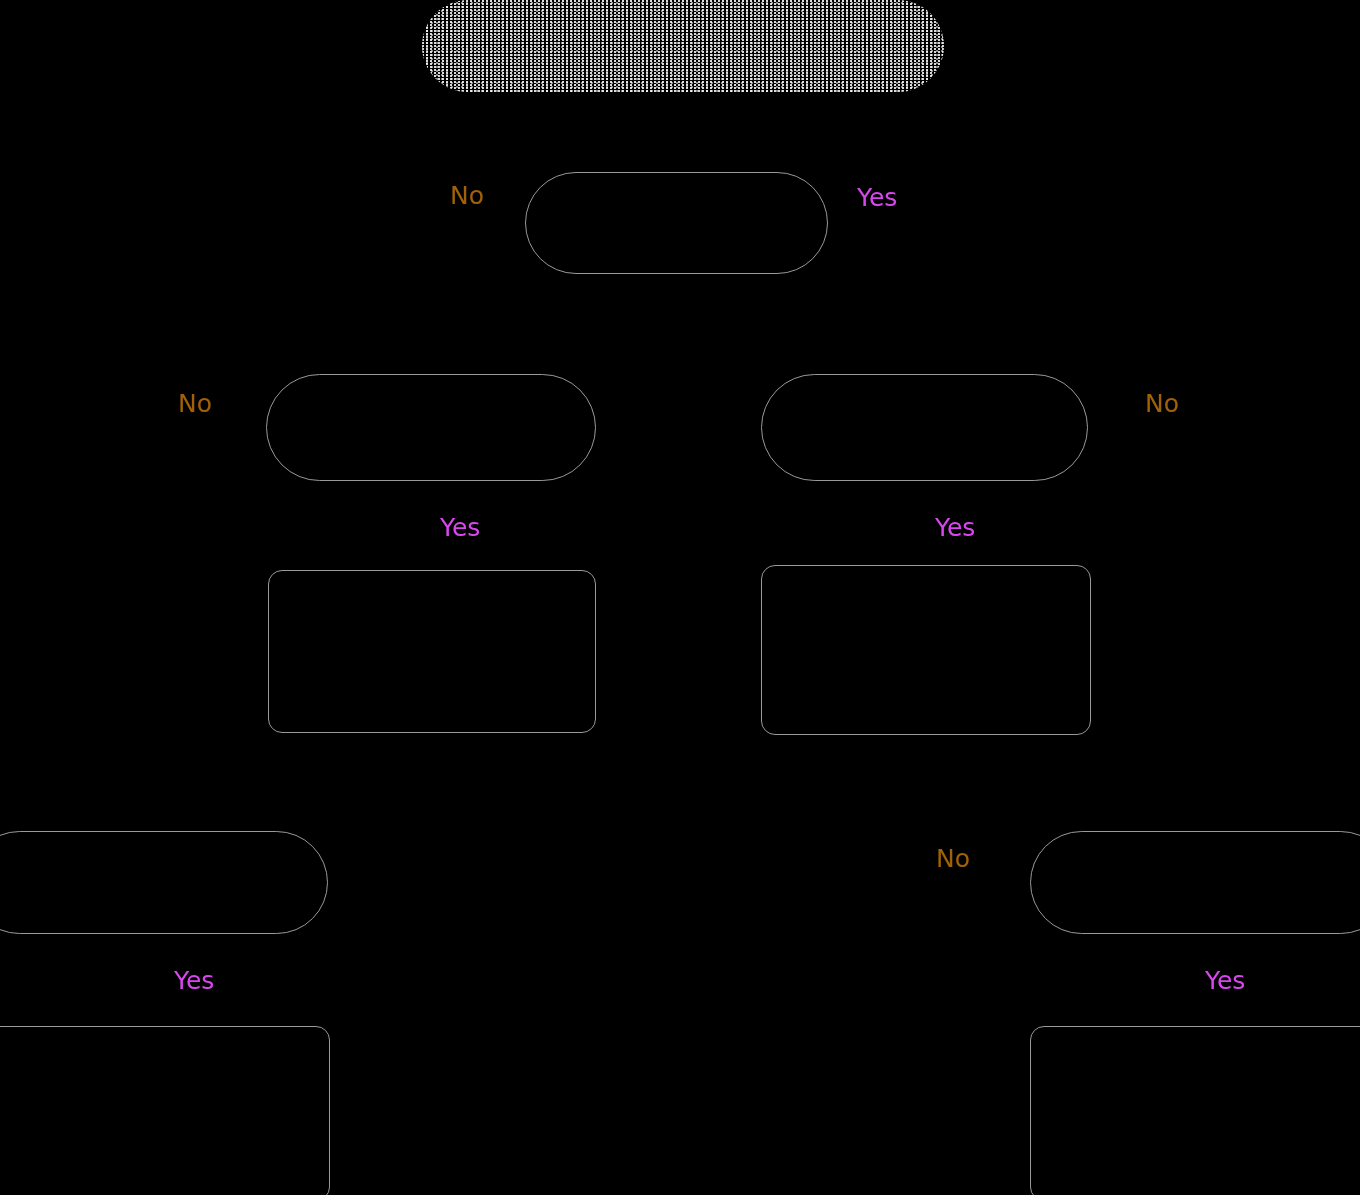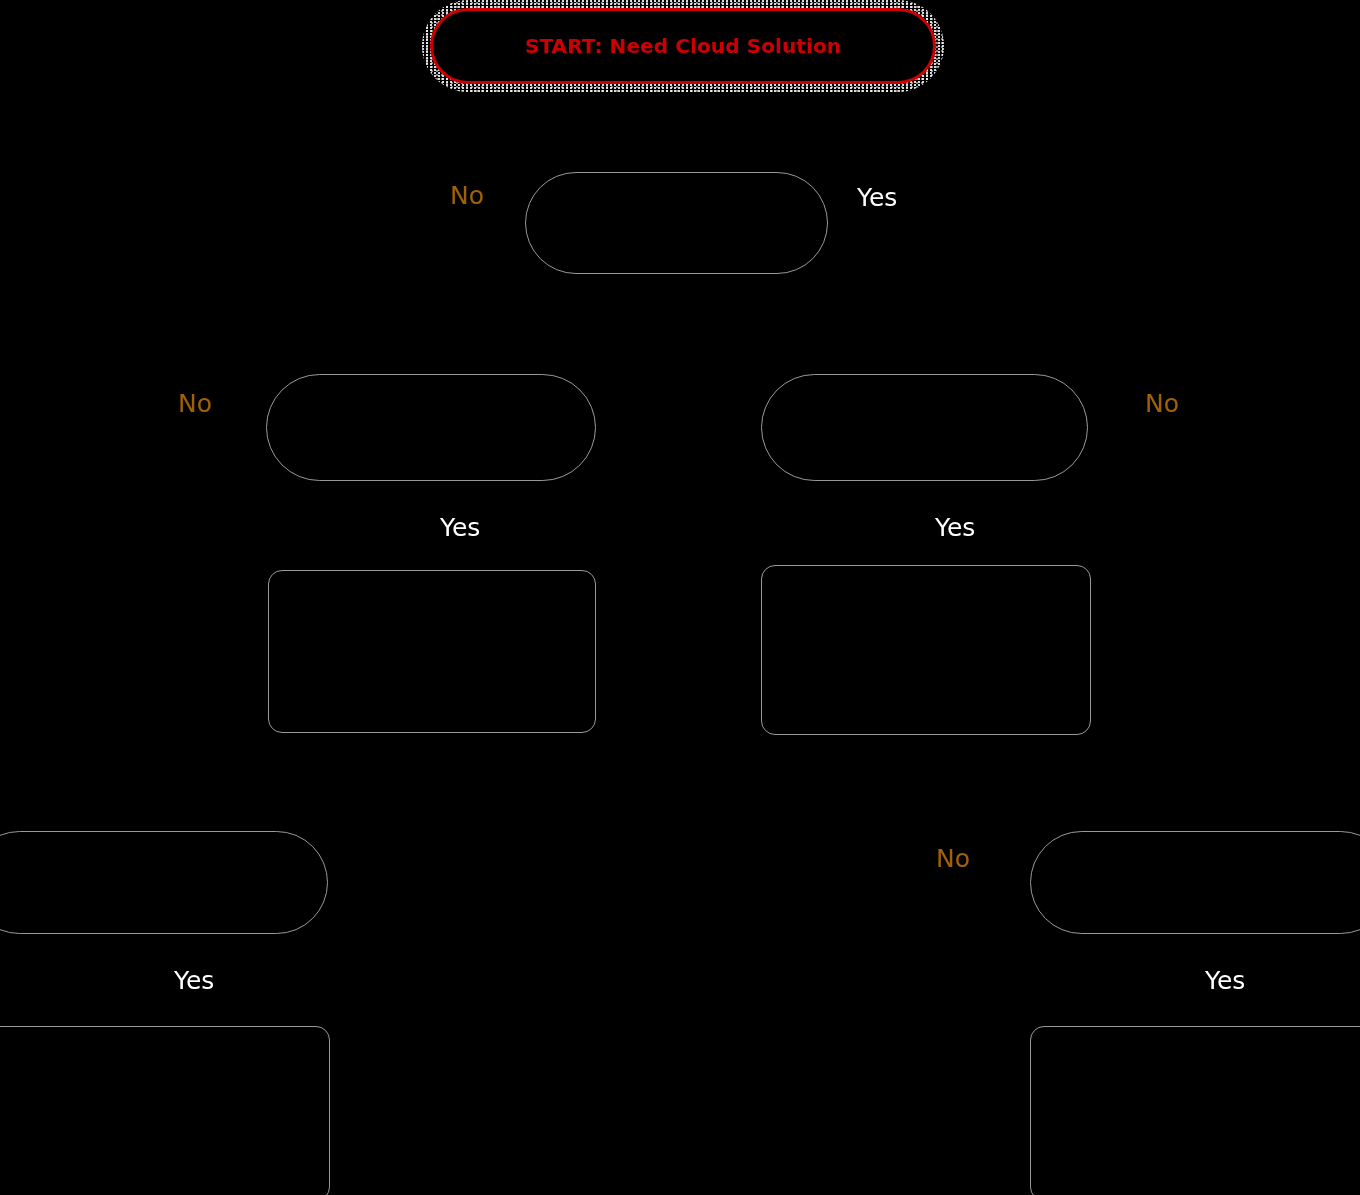--- a/index.html
+++ b/index.html
@@ -59,33 +59,30 @@
 
   
   .edge-label {
     position: absolute;
     font-size: 25px;
     line-height: 1;
     white-space: nowrap;
     z-index: 4;
   }
   .edge-label.no  { color: #a16207; }
-  .edge-label.yes { color: #ffffff; }
+  .edge-label.yes { color: #d946ef; }
 
   .node-label { display: block; width: 100%; }
 </style>
 </head>
 <body>
 
 <div id="canvas">
 
 <div class="halo-speckle" style="left: 422px; top: 0px; width: 522px; height: 92px;"></div>
-    <div class="node stadium start" style="left: 430px; top: 8px; width: 506px; height: 76px;">
-      <span class="node-label">START: Need Cloud Solution</span>
-    </div>
     <div class="node stadium" style="left: 525px; top: 172px; width: 303px; height: 102px;">
       <span class="node-label"></span>
     </div>
     <div class="node stadium" style="left: 266px; top: 374px; width: 330px; height: 107px;">
       <span class="node-label"></span>
     </div>
     <div class="node stadium" style="left: 761px; top: 374px; width: 327px; height: 107px;">
       <span class="node-label"></span>
     </div>
     <div class="node rect" style="left: 268px; top: 570px; width: 328px; height: 163px;">

